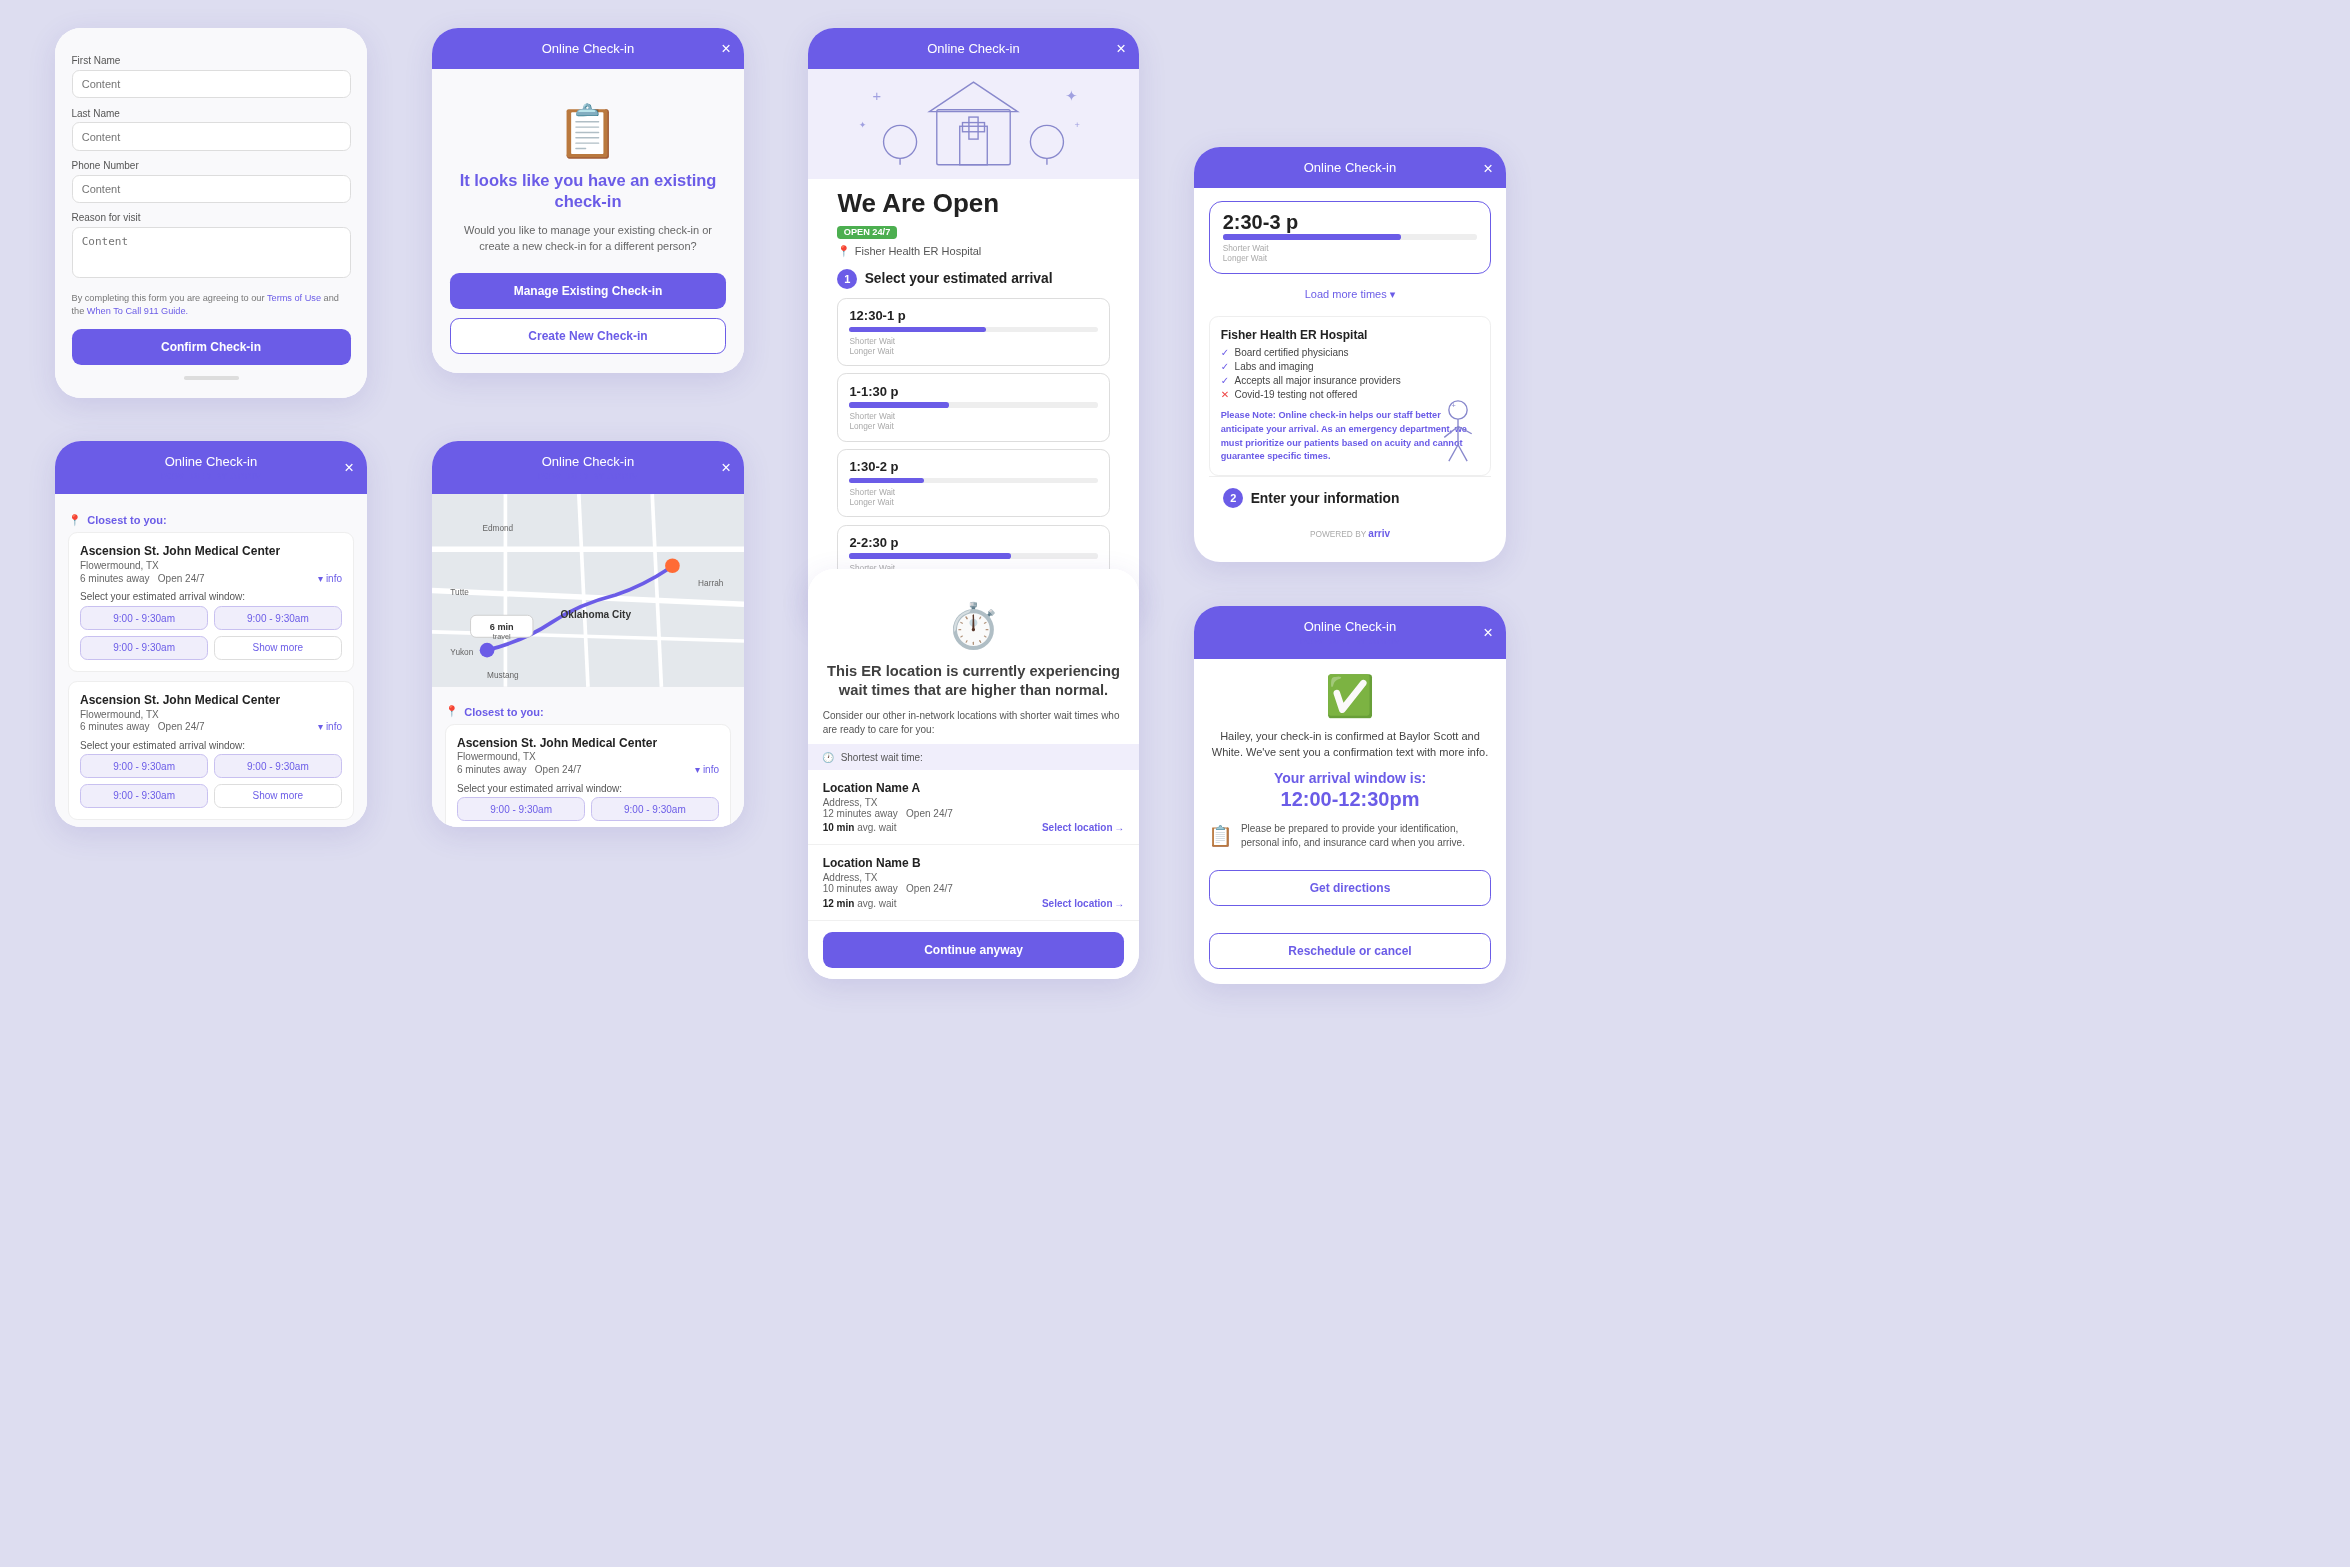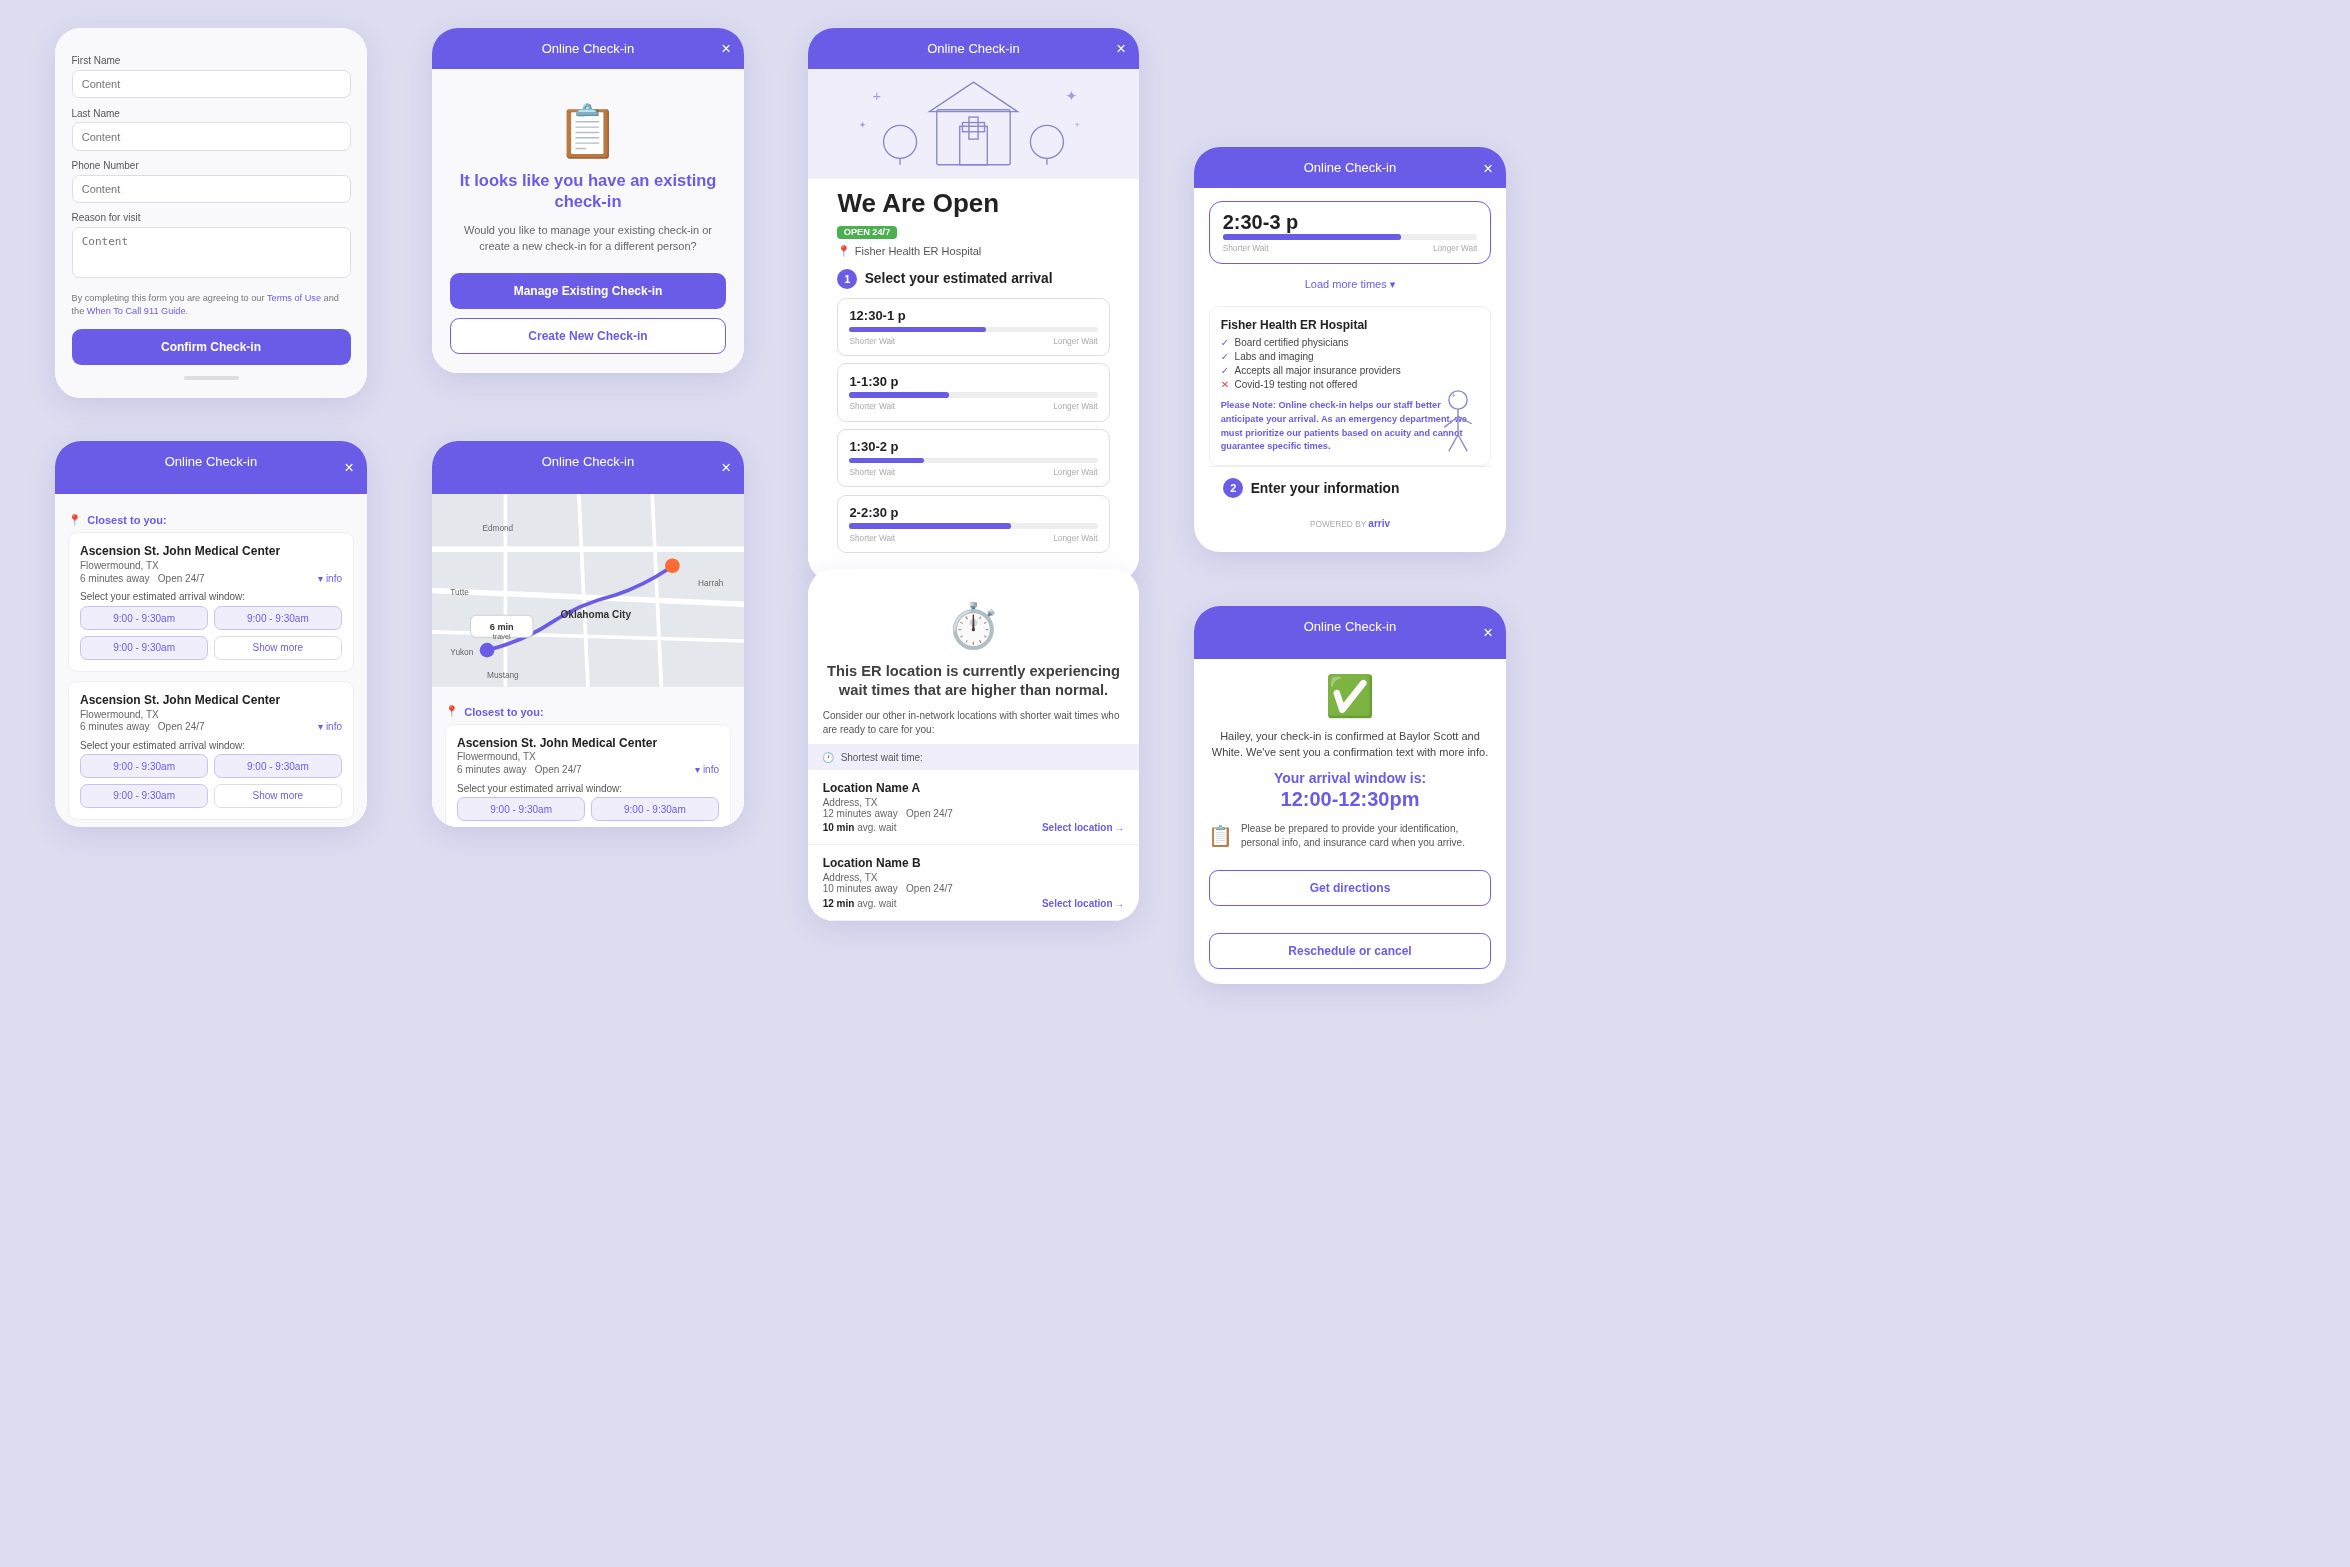--- a/index.html
+++ b/index.html
@@ -354,20 +354,21 @@
     .wait-bar {
       height: 5.5px;
       background: #6B5CE7;
       border-radius: 2.8px;
     }
     .wait-labels {
       display: flex;
       justify-content: space-between;
       font-size: 8.3px;
       color: #aaa;
+      flex-direction: column;
     }
 
     
     .wait-icon {
       text-align: center;
       font-size: 44px;
       margin: 18.4px 0 9.2px;
     }
     .wait-title {
       text-align: center;
@@ -800,20 +801,23 @@
     <div class="wait-location-row">
       <div class="wait-loc-name">Location Name B</div>
       <div class="wait-loc-addr"><span>Address, TX</span></div>
       <div class="wait-loc-addr"><span>10 minutes away</span> &nbsp; <span>Open 24/7</span></div>
       <div class="wait-loc-meta">
         <span class="wait-avg"><strong>12 min</strong> avg. wait</span>
         <span class="select-loc"><span>Select location</span> →</span>
       </div>
     </div>
 
+    <div style="padding:11px 14.7px;">
+      <button style="width:100%;background:#6B5CE7;color:#fff;border:none;border-radius:9.2px;padding:11px;font-size:12px;font-weight:600;cursor:pointer;">Continue anyway</button>
+    </div>
   </div>
 </div>
 
 <div class="phone-card card-times" style="top:147px;left:1194px;width:312px;">
   <div class="card-header">
     <span>Online Check-in</span>
     <button class="close-btn">×</button>
   </div>
   <div class="times-body">
 

